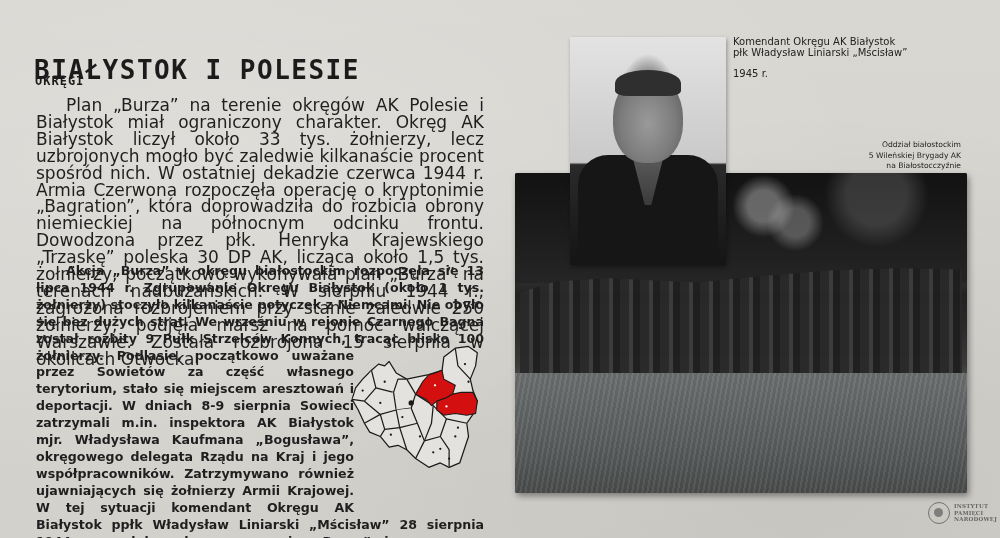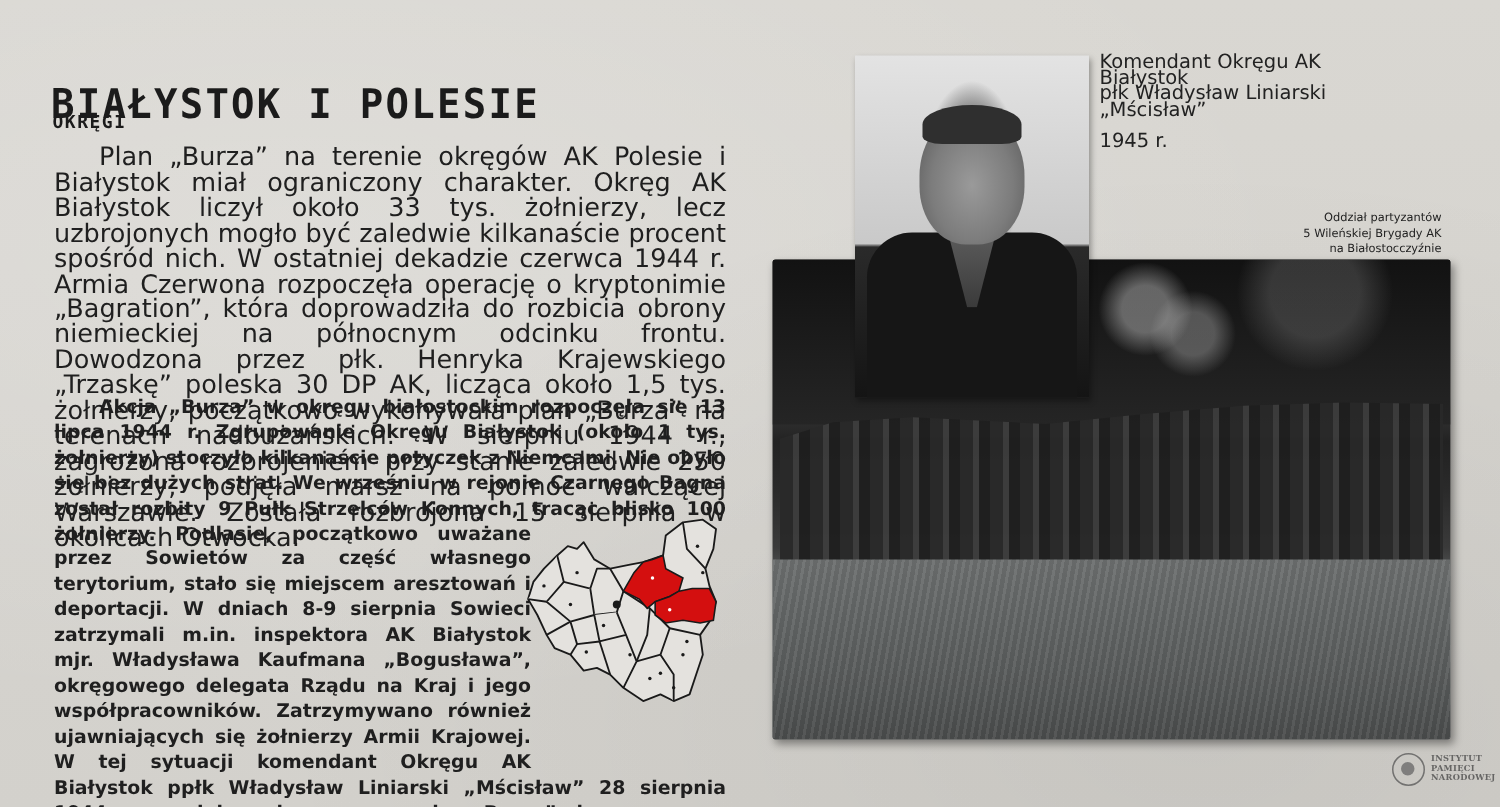--- a/index.html
+++ b/index.html
@@ -100,21 +100,21 @@
       clip-path: polygon(0 25%, 8% 15%, 20% 12%, 40% 16%, 55% 10%, 70% 5%, 85% 3%, 100% 4%, 100% 100%, 0 100%);
     }
     .group-photo .grass {
       position: absolute; left: 0; right: 0; bottom: 0; height: 120px;
       background:
         repeating-linear-gradient(100deg, rgba(255,255,255,0.06) 0 2px, rgba(0,0,0,0.05) 2px 5px),
         linear-gradient(180deg, #6c6f6f, #5a5d5d 60%, #4a4c4c);
     }
     .caption-portrait {
       position: absolute; left: 733px; top: 37px; width: 180px;
-      font-size: 13px; line-height: 10.5px; color: #222;
+      font-size: 10px; line-height: 10.5px; color: #222;
     }
     .caption-portrait .year { margin-top: 11px; display: block; }
     .caption-group {
       position: absolute; right: 39px; top: 140px; width: 170px;
       font-size: 7.6px; line-height: 10.5px; color: #222; text-align: right;
     }
     .ipn-logo {
       position: absolute; left: 928px; top: 500px; width: 70px; height: 26px;
       display: flex; align-items: center; gap: 4px; opacity: 0.75;
     }
@@ -207,21 +207,21 @@
   <div class="hair"></div>
 </div>
 
 <div class="caption-portrait">
   <span>Komendant Okręgu AK Białystok</span><br>
   <span>płk Władysław Liniarski „Mścisław”</span>
   <span class="year">1945 r.</span>
 </div>
 
 <div class="caption-group">
-  <span>Oddział partyzantów</span><br>
+  <span>Oddział białostockim</span><br>
   <span>5 Wileńskiej Brygady AK</span><br>
   <span>na Białostocczyźnie</span>
 </div>
 
 <div class="ipn-logo">
   <div class="ipn-emblem"></div>
   <div class="ipn-text">
     <div>INSTYTUT</div>
     <div>PAMIĘCI</div>
     <div>NARODOWEJ</div>

